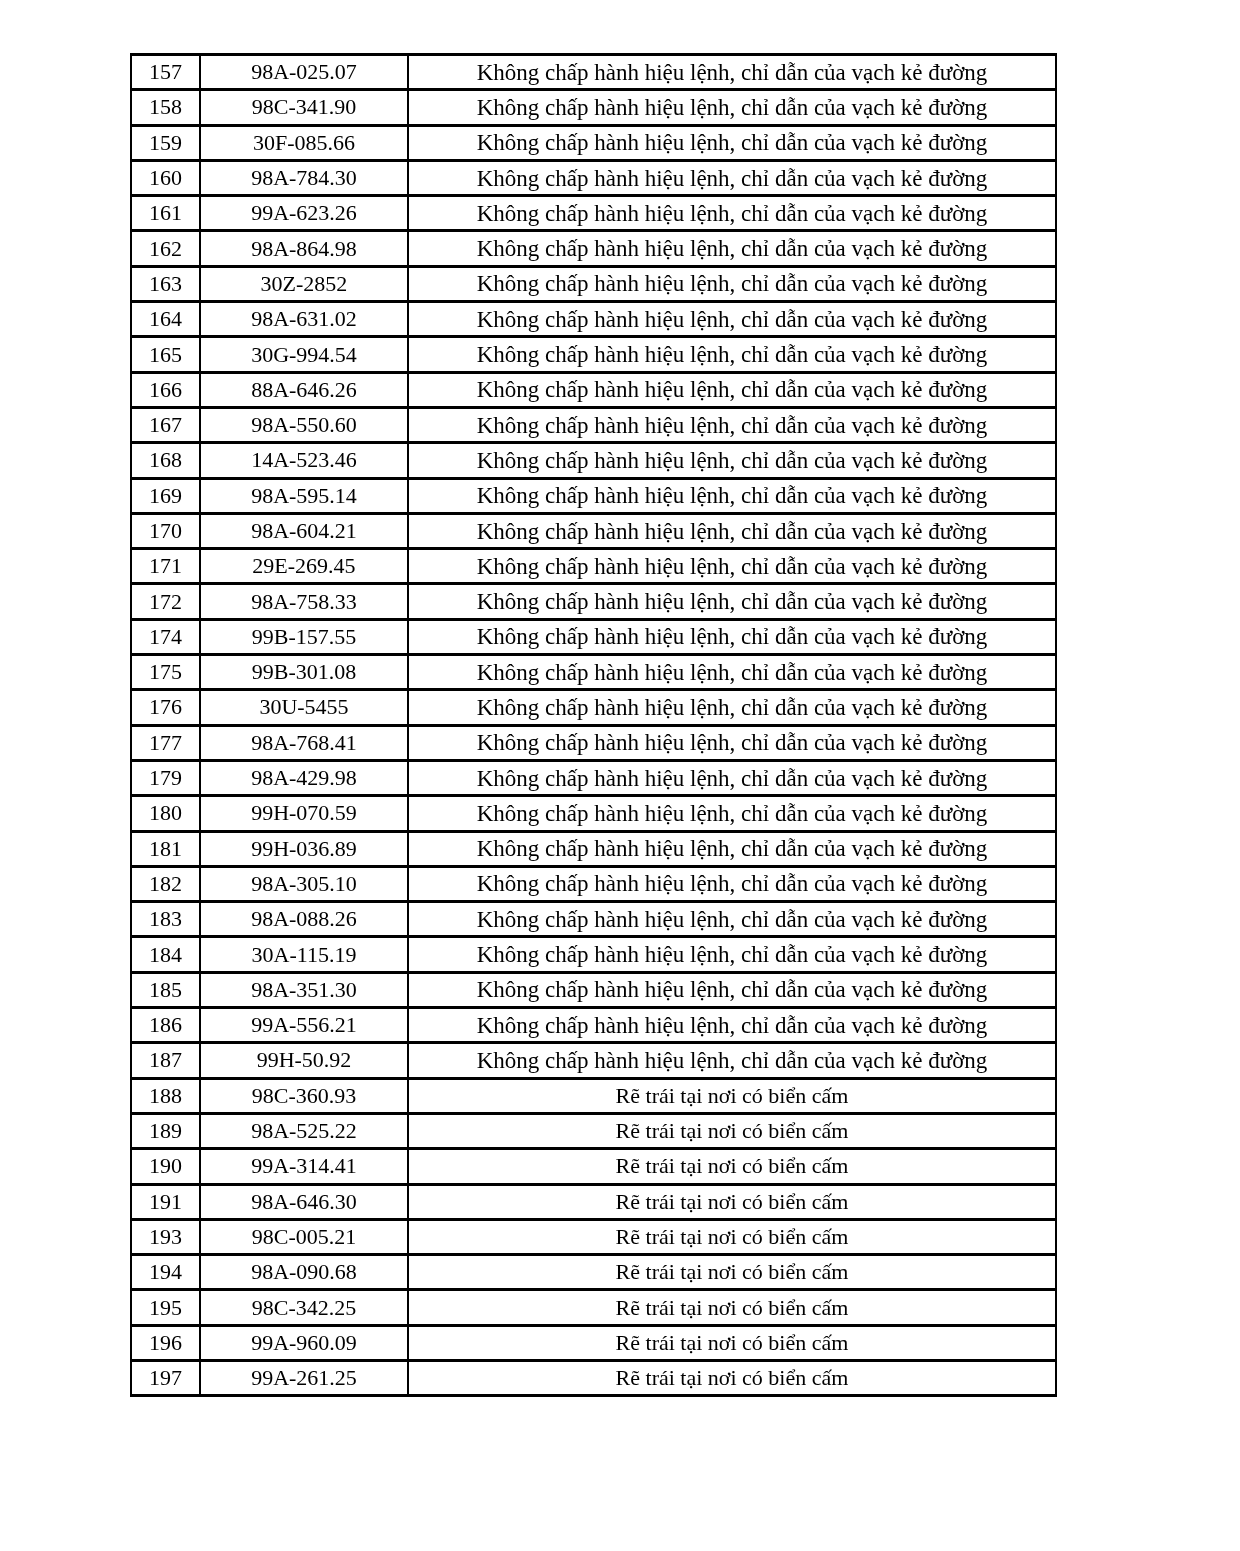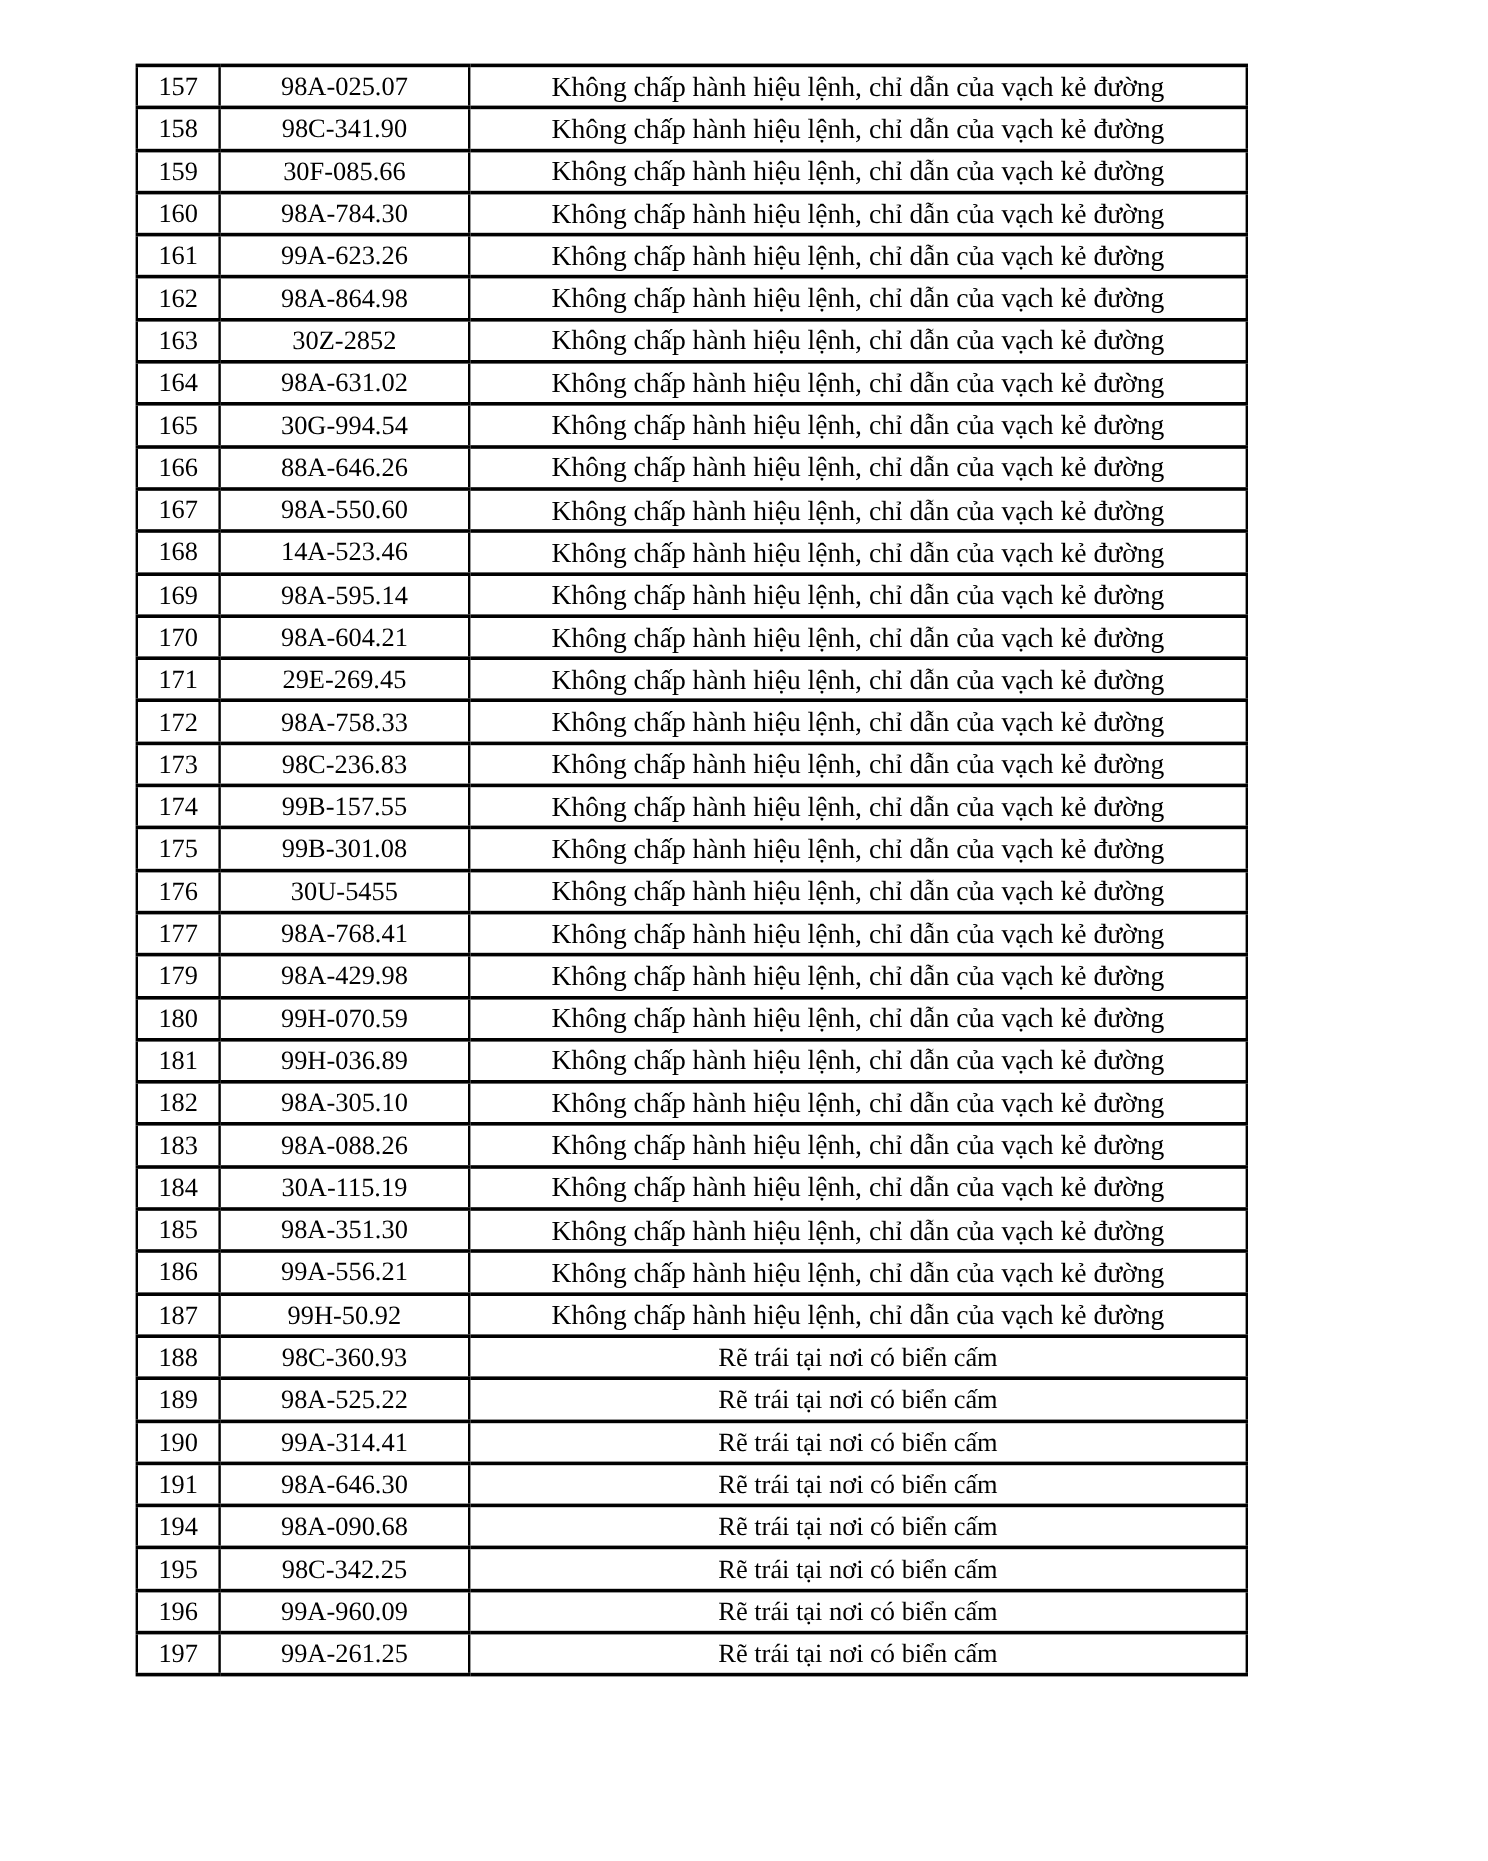--- a/index.html
+++ b/index.html
@@ -11,21 +11,21 @@
     position: relative;
     width: 1240px;
     height: 1551px;
     background: #ffffff;
     font-family: "Liberation Serif", serif;
     color: #000000;
     overflow: hidden;
   }
   table.violations {
     position: absolute;
-    left: 113px;
+    left: 130px;
     top: 53px;
     width: 925px;
     border-collapse: collapse;
     table-layout: fixed;
   }
   col.c-no    { width: 69px;  }
   col.c-plate { width: 208px; }
   col.c-viol  { width: 648px; }
   td {
     border: 2px solid #000000;
@@ -133,25 +133,20 @@
     <td class="no">171</td>
     <td class="plate">29E-269.45</td>
     <td class="violation">Không chấp hành hiệu lệnh, chỉ dẫn của vạch kẻ đường</td>
   </tr>
         <tr>
     <td class="no">172</td>
     <td class="plate">98A-758.33</td>
     <td class="violation">Không chấp hành hiệu lệnh, chỉ dẫn của vạch kẻ đường</td>
   </tr>
         <tr>
-    <td class="no">173</td>
-    <td class="plate">98C-236.83</td>
-    <td class="violation">Không chấp hành hiệu lệnh, chỉ dẫn của vạch kẻ đường</td>
-  </tr>
-        <tr>
     <td class="no">174</td>
     <td class="plate">99B-157.55</td>
     <td class="violation">Không chấp hành hiệu lệnh, chỉ dẫn của vạch kẻ đường</td>
   </tr>
         <tr>
     <td class="no">175</td>
     <td class="plate">99B-301.08</td>
     <td class="violation">Không chấp hành hiệu lệnh, chỉ dẫn của vạch kẻ đường</td>
   </tr>
         <tr>
@@ -220,20 +215,25 @@
     <td class="violation italic">Rẽ trái tại nơi có biển cấm</td>
   </tr>
         <tr>
     <td class="no">190</td>
     <td class="plate">99A-314.41</td>
     <td class="violation italic">Rẽ trái tại nơi có biển cấm</td>
   </tr>
         <tr>
     <td class="no">191</td>
     <td class="plate">98A-646.30</td>
+    <td class="violation italic">Rẽ trái tại nơi có biển cấm</td>
+  </tr>
+        <tr>
+    <td class="no">193</td>
+    <td class="plate">98C-005.21</td>
     <td class="violation italic">Rẽ trái tại nơi có biển cấm</td>
   </tr>
         <tr>
     <td class="no">194</td>
     <td class="plate">98A-090.68</td>
     <td class="violation italic">Rẽ trái tại nơi có biển cấm</td>
   </tr>
         <tr>
     <td class="no">195</td>
     <td class="plate">98C-342.25</td>

